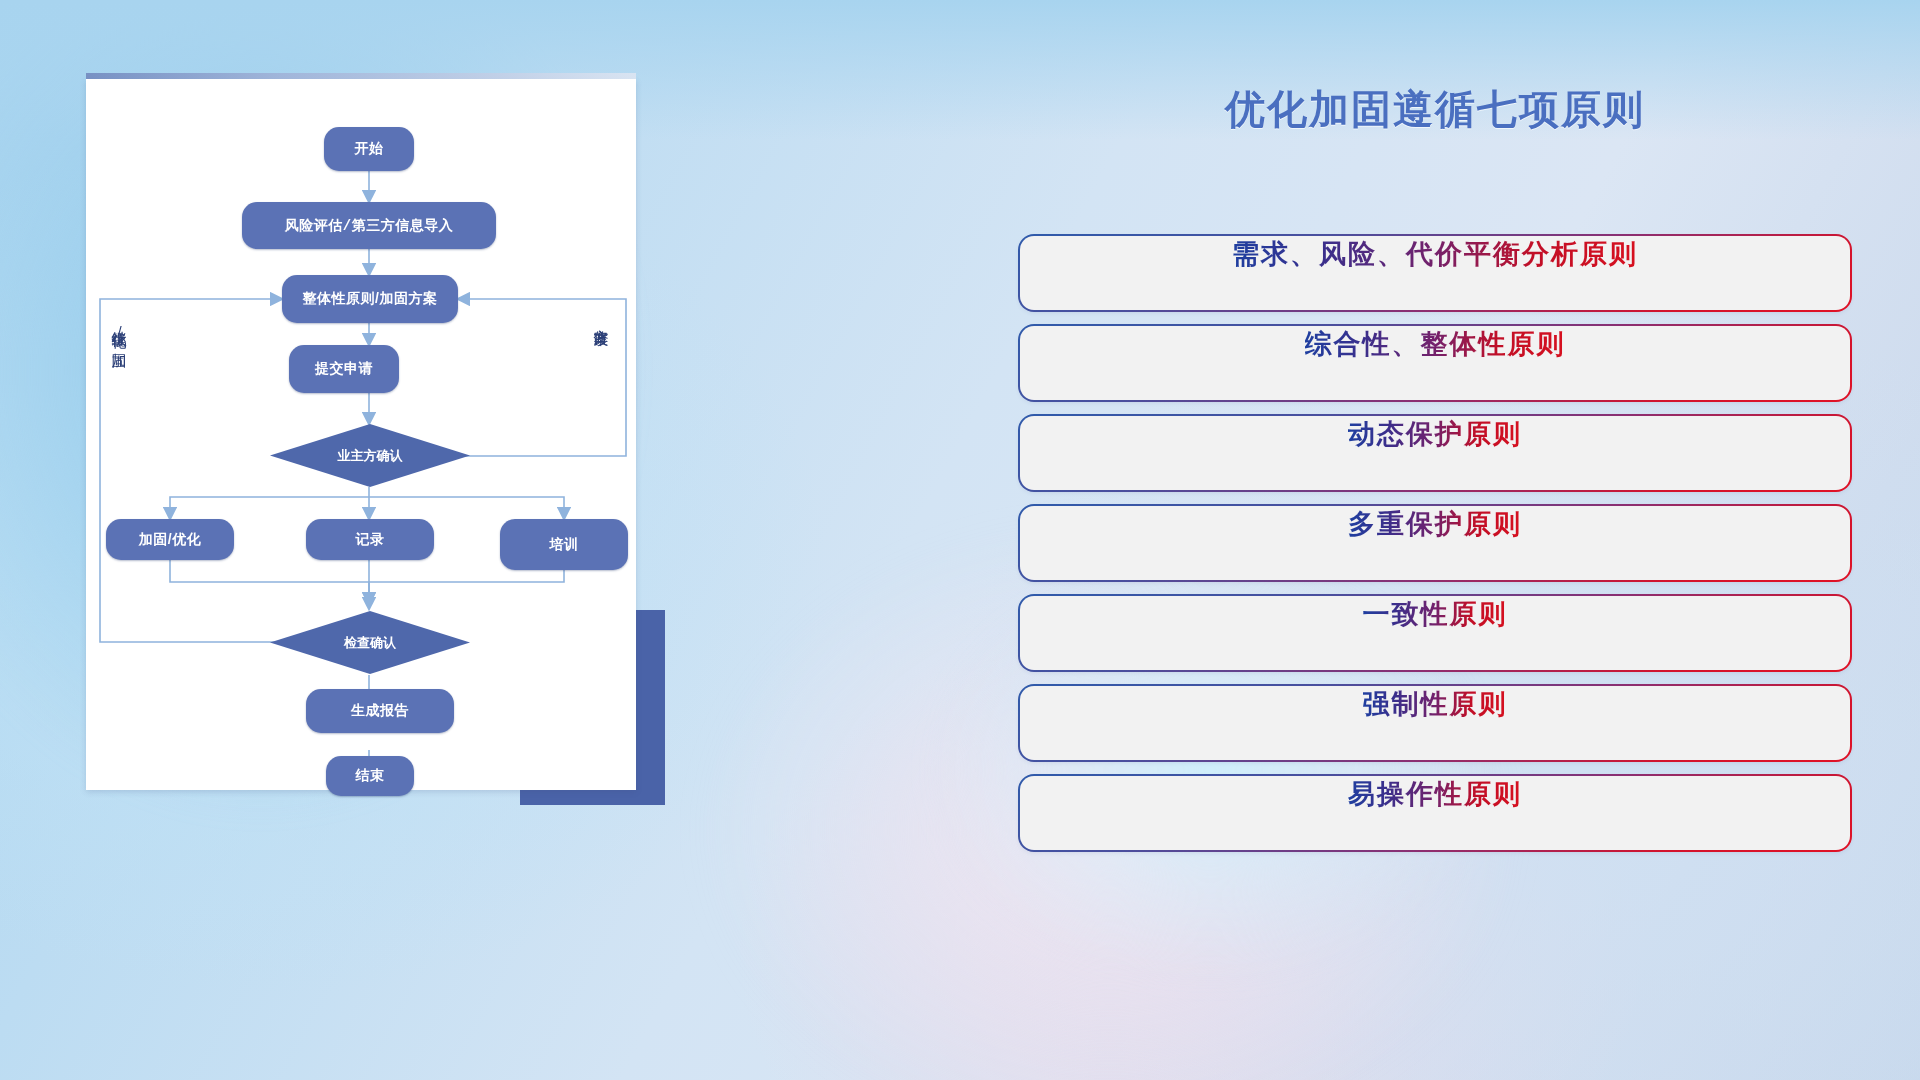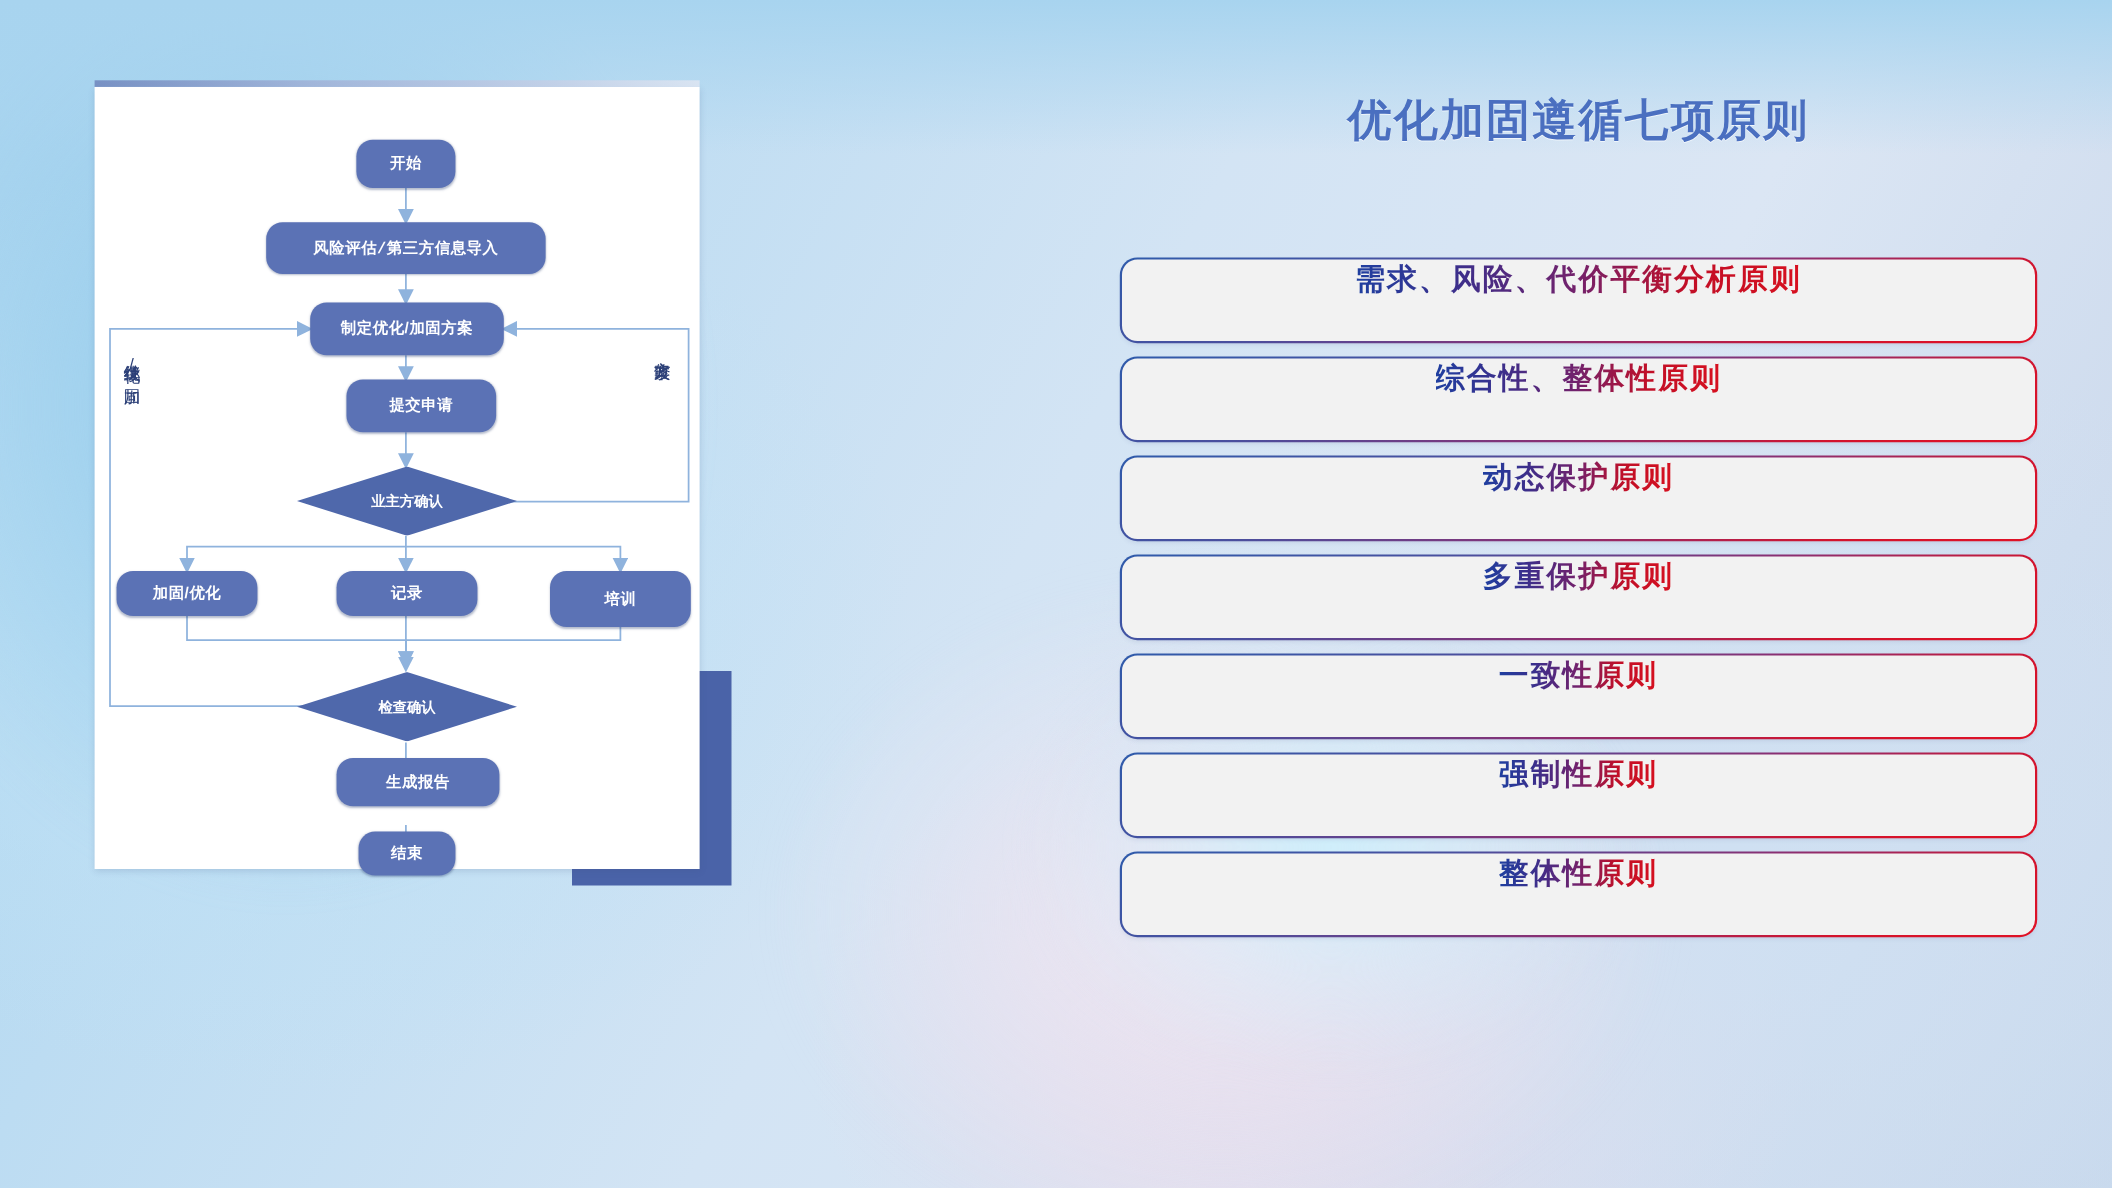--- a/index.html
+++ b/index.html
@@ -180,24 +180,24 @@
 
   <div class="node" style="left:238px;top:48px;width:90px;height:44px;">
     <span>开始</span>
   </div>
 
   <div class="node" style="left:156px;top:123px;width:254px;height:47px;font-family:Liberation Mono, monospace;">
     <span>风险评估/第三方信息导入</span>
   </div>
 
   <div class="node" style="left:196px;top:196px;width:176px;height:48px;">
-    <span>制定优化/加固方案</span>
-  </div>
-
-  <div class="node" style="left:229px;top:266px;width:136px;height:48px;">
+    <span>整体性原则/加固方案</span>
+  </div>
+
+  <div class="node" style="left:203px;top:266px;width:110px;height:48px;">
     <span>提交申请</span>
   </div>
 
   <div class="diamond" style="left:184px;top:345px;width:200px;height:63px;">
     <div class="dshape"></div>
     <span>业主方确认</span>
   </div>
 
   <div class="node" style="left:20px;top:440px;width:128px;height:41px;">
     <span>加固/优化</span>
@@ -254,17 +254,17 @@
 
     <div class="pcard">
       <span class="ptext">一致性原则</span>
     </div>
 
     <div class="pcard">
       <span class="ptext">强制性原则</span>
     </div>
 
     <div class="pcard">
-      <span class="ptext">整体性原则</span>
+      <span class="ptext">易操作性原则</span>
     </div>
 
   </div>
 </div>
 
 </body></html>

